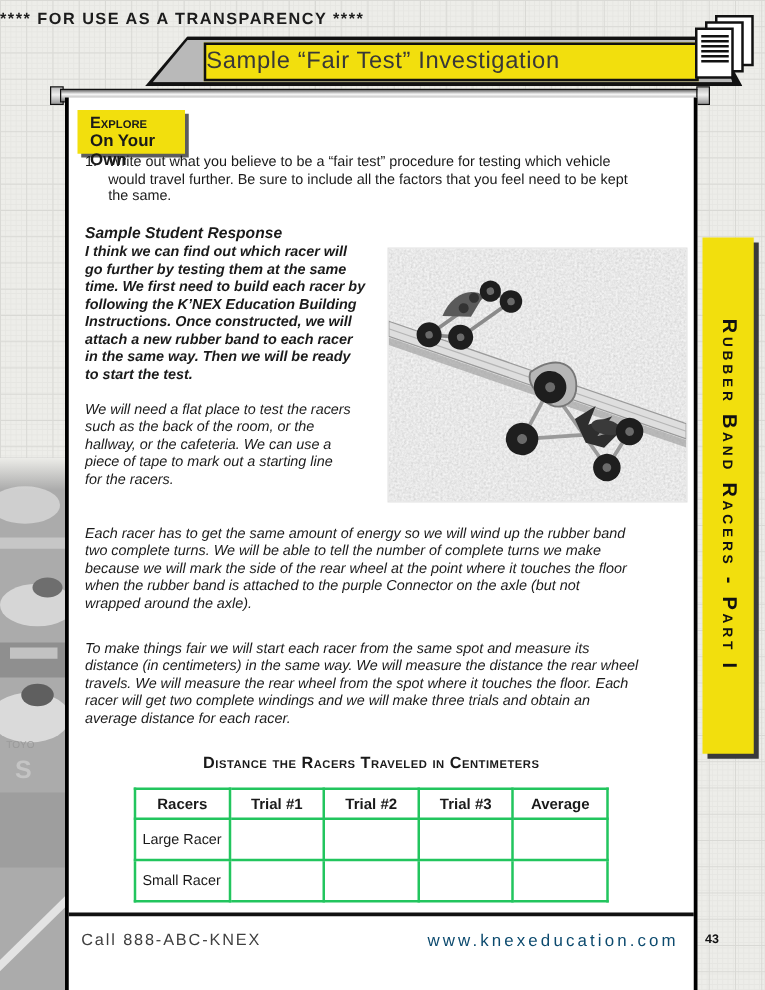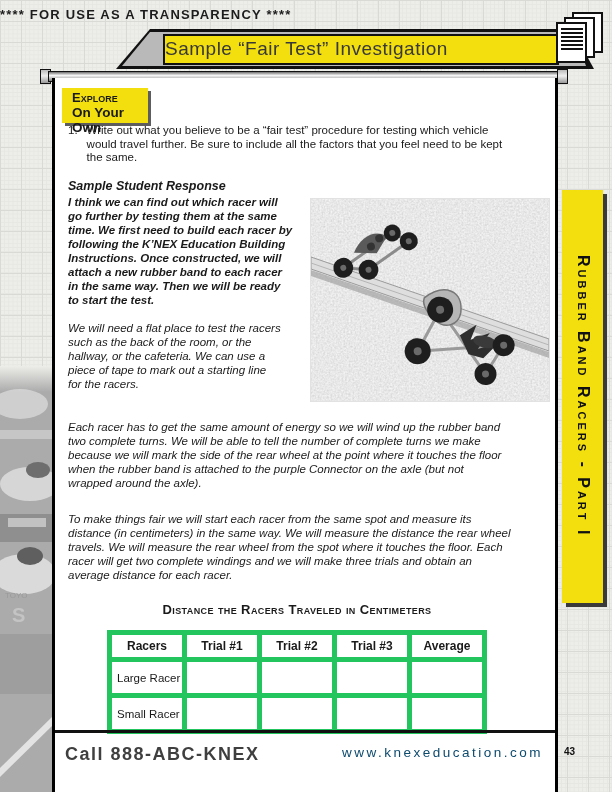--- a/index.html
+++ b/index.html
@@ -41,25 +41,25 @@
   .explore-badge .l2{font-weight:bold;font-size:13.5px;line-height:15px;}
   .item1{position:absolute;left:13px;top:46px;display:flex;gap:9px;
     font-size:11.5px;line-height:13.5px;}
   .resp-head{position:absolute;left:13px;top:101px;font-size:12.5px;font-weight:bold;font-style:italic;}
   .para{font-size:11.5px;line-height:14px;font-style:italic;position:absolute;left:13px;}
   .p1{top:117px;font-weight:bold;} .p2{top:243px;} .p3{top:342px;} .p4{top:434px;}
   .photo{position:absolute;left:255px;top:120px;width:238px;height:202px;border:1px solid #e2e2e2;}
   .table-title{position:absolute;left:52px;top:524px;width:380px;text-align:center;
     font-weight:bold;font-size:13px;font-variant:small-caps;letter-spacing:.4px;}
   table.trials{position:absolute;left:52px;top:552px;width:380px;border-collapse:collapse;table-layout:fixed;}
-  table.trials th,table.trials td{border:5px solid #22c55e;}
+  table.trials th,table.trials td{border:2px solid #22c55e;}
   table.trials thead th{height:20px;font-size:12px;font-weight:bold;text-align:center;}
   table.trials tbody th{height:29px;font-size:11.5px;font-weight:normal;text-align:left;padding-left:5px;}
   .footer-rule{position:absolute;left:0;top:652px;width:100%;height:3px;background:#111;}
-  .footer-phone{position:absolute;left:10px;top:666px;font-size:18px;letter-spacing:1.5px;color:#3f3f3f;font-weight:700;}
+  .footer-phone{position:absolute;left:10px;top:666px;font-size:13px;letter-spacing:1.5px;color:#3f3f3f;font-weight:400;}
   .footer-site{position:absolute;right:12px;top:667px;font-size:13.5px;letter-spacing:2.5px;color:#0c4a6e;}
   
   .side-tab{position:absolute;left:562px;top:190px;width:41px;height:413px;background:#f2df0d;
     box-shadow:4px 4px 0 #3a3a3a;display:flex;align-items:center;justify-content:center;}
   .side-tab span{writing-mode:vertical-rl;font-variant:small-caps;font-weight:bold;
     font-size:16px;letter-spacing:3px;color:#111;}
   .page-num{position:absolute;left:564px;top:746px;width:26px;text-align:left;
     font-size:10px;font-weight:bold;color:#111;}
   .strip{position:absolute;left:0;top:366px;}
 </style>

